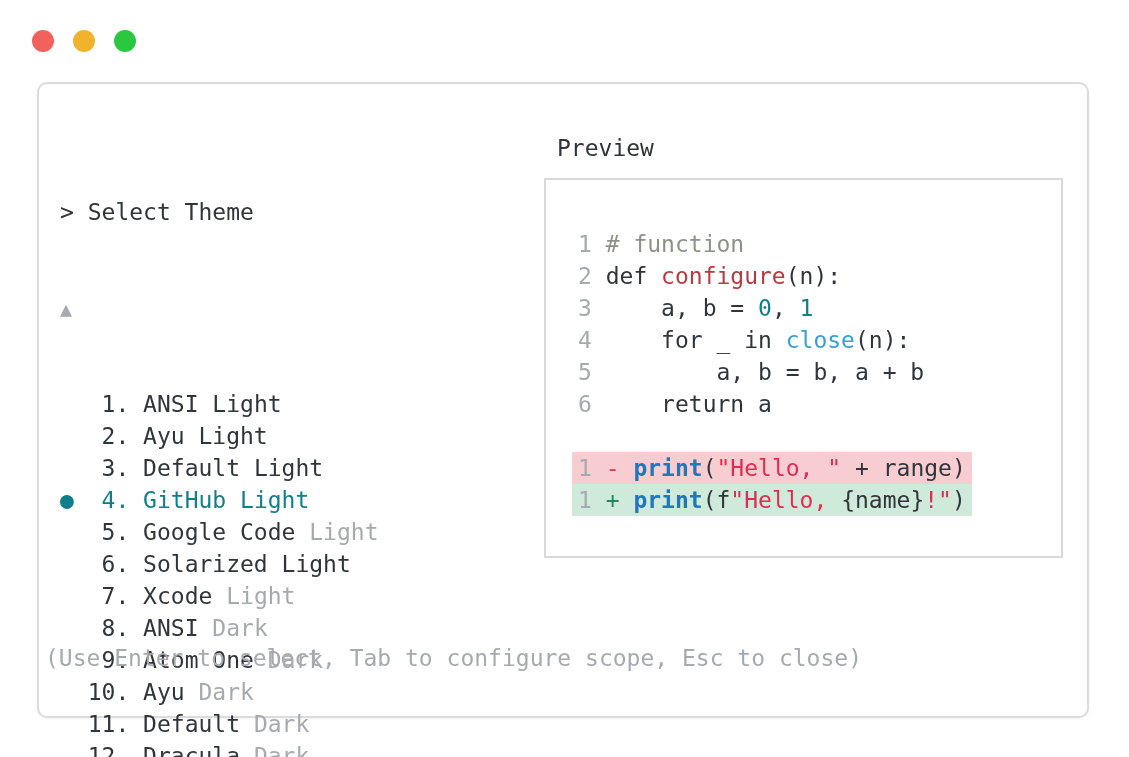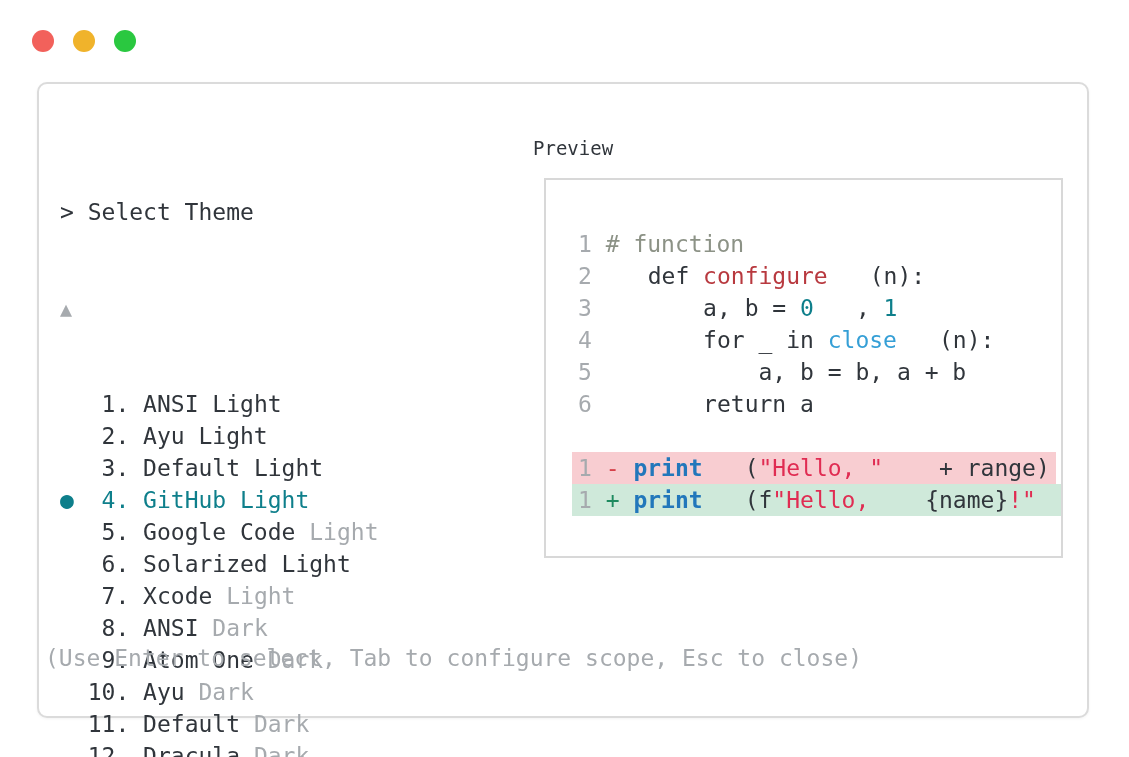--- a/index.html
+++ b/index.html
@@ -23,32 +23,32 @@
   .row.selected{color:var(--accent-teal);}
   .arrow-row{height:32px;}
   .arrow{font-size:20px;}
   .arrow.up{color:var(--text-muted);}
   .suffix.muted{color:var(--text-muted);}
   .help{
     position:absolute;left:6px;top:558px;height:32px;line-height:32px;
     font-size:23px;white-space:pre;color:var(--text-muted);
   }
   
-  .preview-title{position:absolute;left:494px;top:48px;font-size:19px;line-height:32px;white-space:pre;text-align:center;}
+  .preview-title{position:absolute;left:518px;top:48px;font-size:23px;line-height:32px;white-space:pre;text-align:center;}
   .preview-box{
     position:absolute;left:505px;top:94px;width:519px;height:380px;
     box-sizing:border-box;border:2px solid #d8d8d8;background:#fff;
     padding:48px 0 0 32px;overflow:hidden;
   }
   .cline{height:32px;line-height:32px;font-size:23px;white-space:pre;}
   .lnum{color:var(--text-muted);}
   .dwrap{display:inline-block;padding:0 6px;margin-left:-6px;}
   .dwrap.removed{background:var(--removed-bg);}
   .dwrap.added{background:var(--added-bg);}
-  .tok-plain{color:var(--text-dark);margin-left:42px;}
+  .tok-plain{color:var(--text-dark);}
   .tok-comment{color:var(--comment);}
   .tok-function{color:var(--function-red);}
   .tok-number{color:var(--number-teal);}
   .tok-builtin{color:var(--builtin-blue);}
   .tok-call{color:var(--call-blue);font-weight:bold;}
   .tok-string{color:var(--string-crimson);}
   .tok-minus{color:var(--diff-minus-red);}
   .tok-plus{color:var(--diff-plus-green);}
 </style>
 </head>

